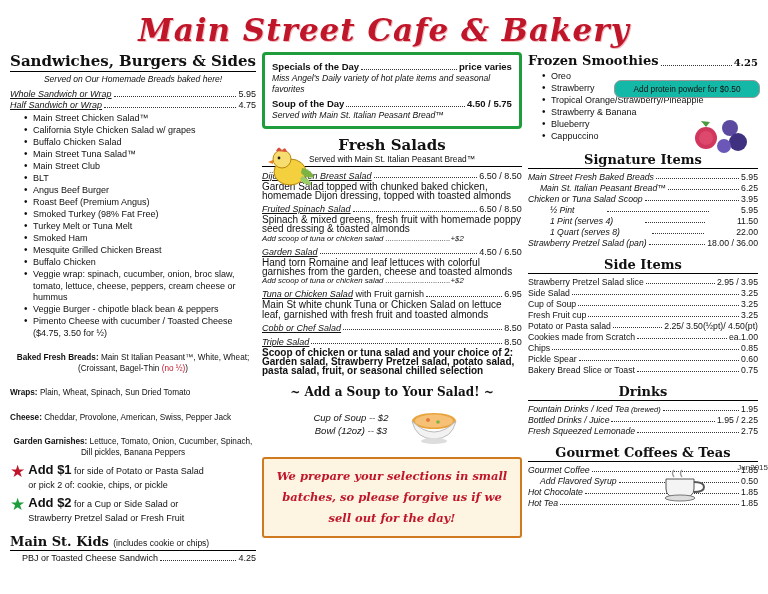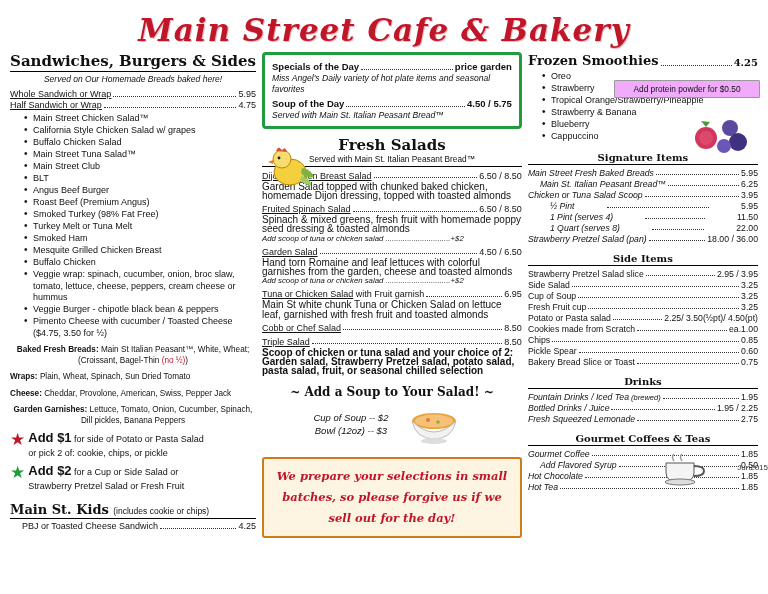--- a/index.html
+++ b/index.html
@@ -46,31 +46,31 @@
 
   .dotrow{
     display:flex;align-items:flex-end;font-size:9px;margin:1px 0;
   }
   .dotrow .lbl{white-space:nowrap;}
   .dotrow .dots{
     flex:1;border-bottom:1.5px dotted #333;margin:0 2px 2.5px 2px;height:0;
   }
   .dotrow .price{white-space:nowrap;}
 
-  .ul-it{ text-decoration:underline;}
+  .ul-it{ text-decoration:underline;font-style:italic;}
 
   ul.bul{margin:3px 0 0 0;padding:0 0 0 14px;list-style:none;}
   ul.bul li{
     font-size:9px;line-height:11.5px;position:relative;padding-left:9px;margin-bottom:0.5px;
   }
   ul.bul li:before{
     content:"\2022";position:absolute;left:0;top:-1px;font-size:10px;
   }
 
-  .note{font-size:8.2px;line-height:10.5px;margin-top:6px;}
+  .note{font-size:8.2px;line-height:10.5px;margin-top:14px;}
   .note b{font-weight:bold;}
   .nored{color:#c0162a;}
 
   .addline{display:flex;align-items:flex-start;margin-top:6px;}
   .star{
     color:#c0162a;font-size:17px;line-height:15px;margin-right:3px;
   }
   .star.green{color:#1f9d3c;}
   .addtxt{font-size:11.5px;font-weight:bold;line-height:12.5px;}
   .addtxt .small{font-size:9px;font-weight:normal;}
@@ -106,28 +106,28 @@
     margin-top:10px;padding:7px 8px;text-align:center;
     font-family:"DejaVu Serif",serif;font-style:italic;font-weight:bold;
     color:#c0162a;font-size:11.5px;line-height:21px;
   }
 
   
   .smoothie-list{margin-top:2px;}
   .smoothie-list li{font-size:9px;}
   .protein{
     position:absolute;right:8px;top:80px;width:140px;
-    border:1px solid #999;border-radius:1px;background:#f0abfc;
+    border:1px solid #999;border-radius:7px;background:#14b8a6;
     font-size:8.3px;text-align:center;padding:3px 2px;
   }
   .berries{position:absolute;right:14px;top:108px;width:66px;height:54px;}
 
   .r-sec{margin-top:9px;}
   .r-sec h3{
-    font-family:"DejaVu Serif",serif;font-weight:bold;font-size:10px;
+    font-family:"DejaVu Serif",serif;font-weight:bold;font-size:13px;
     text-align:center;margin:0 0 1px 0;
   }
   .r-sec .sec-underline{margin-bottom:3px;}
   .r-row{font-size:8.7px;}
   .r-row.ital .lbl{font-style:italic;}
   .indent{padding-left:12px;}
   .indent2{padding-left:22px;gap:30px;}
 
   .footer-date{
     position:absolute;right:0;bottom:8px;font-size:8px;color:#333;
@@ -217,21 +217,21 @@
         </div>
       </div>
     </div>
 
     <div class="col-mid">
 
       <div class="specials">
         <div class="dotrow">
           <span class="lbl" style="font-weight:bold;">Specials of the Day</span>
           <span class="dots"></span>
-          <span class="price" style="font-weight:bold;">price garden</span>
+          <span class="price" style="font-weight:bold;">price varies</span>
         </div>
         <div class="sp-it">Miss Angel's Daily variety of hot plate items and seasonal favorites</div>
         <div class="dotrow" style="margin-top:4px">
           <span class="lbl" style="font-weight:bold;">Soup of the Day</span>
           <span class="dots"></span>
           <span class="price" style="font-weight:bold;">4.50 / 5.75</span>
         </div>
         <div class="sp-it">Served with Main St. Italian Peasant Bread™</div>
       </div>
 

